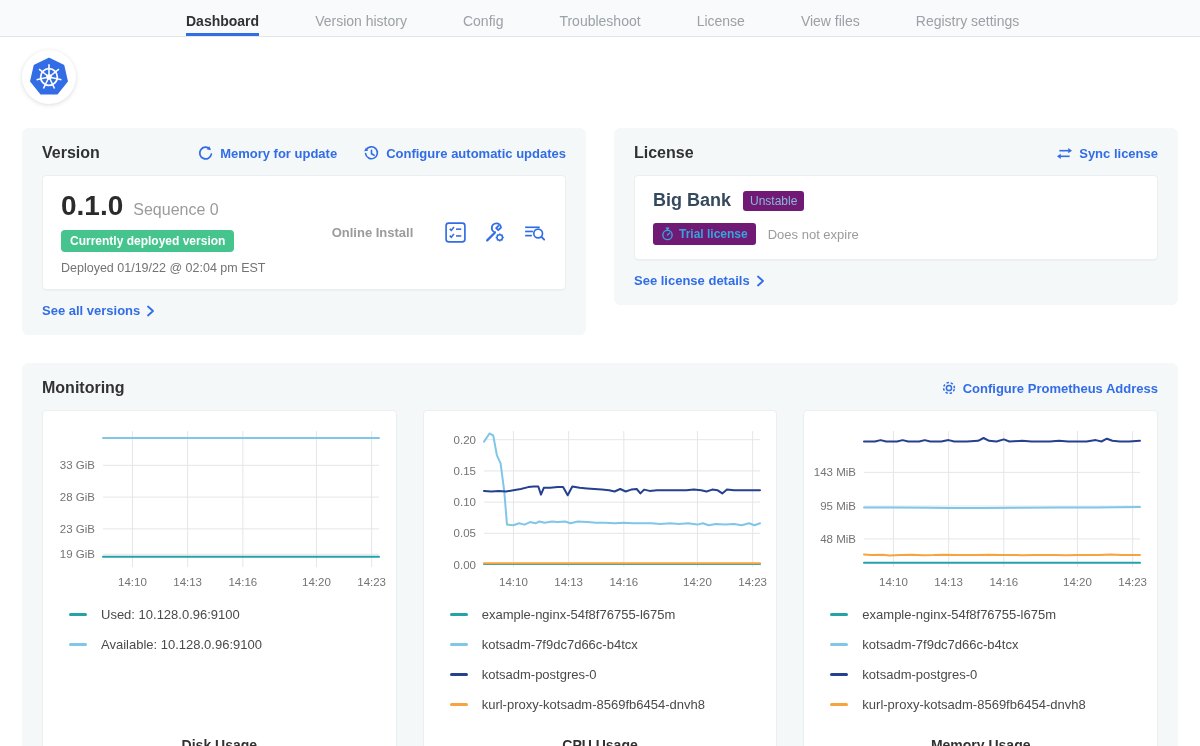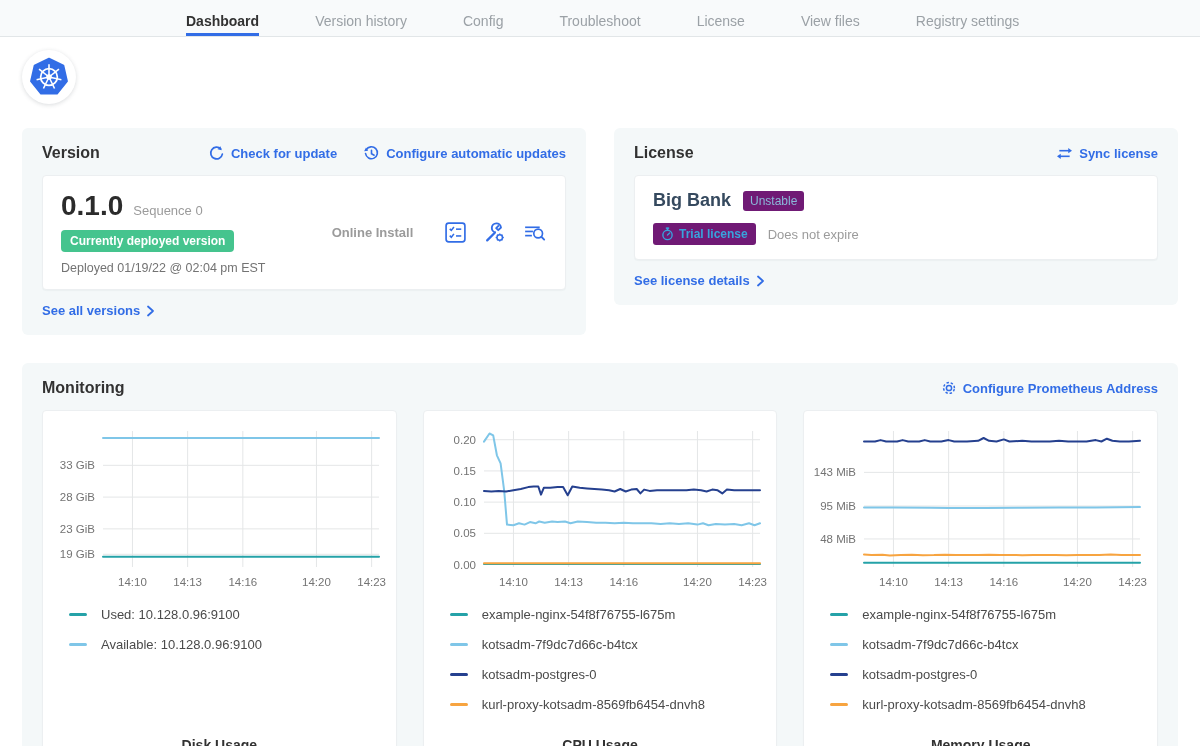--- a/index.html
+++ b/index.html
@@ -34,21 +34,21 @@
   .card-head{display:flex;align-items:center;justify-content:space-between;margin-bottom:13px;}
   .card-head h2{font-size:16px;margin:0;font-weight:bold;color:#323232;}
   .head-links{display:flex;gap:26px;}
   .inner-box{background:#fff;border-radius:4px;border:1px solid #eceff1;
     box-shadow:0 1px 1px rgba(60,70,80,.04);padding:14px 18px;}
   
   .version-box{display:flex;align-items:center;}
   .ver-left{flex:0 0 240px;}
   .ver-num-row{display:flex;align-items:baseline;gap:10px;}
   .ver-num{font-size:28px;font-weight:bold;color:#2b2b2b;}
-  .seq{font-size:13px;color:#9b9b9b;}
+  .seq{font-size:16px;color:#9b9b9b;}
   .deployed-badge{display:inline-block;margin-top:8px;background:#45c48e;color:#fff;
     font-size:12px;font-weight:bold;padding:4px 9px;border-radius:4px;}
   .deployed-at{margin-top:9px;font-size:12.5px;color:#737373;}
   .ver-mid{flex:1;text-align:center;color:#9b9b9b;font-weight:bold;font-size:13px;}
   .ver-icons{flex:0 0 auto;display:flex;gap:16px;align-items:center;}
   .icon-btn{background:none;border:none;padding:0;cursor:pointer;display:flex;}
   .see-link{margin-top:13px;display:inline-flex;}
   
   .lic-name-row{display:flex;align-items:center;gap:12px;}
   .lic-name{font-size:18px;font-weight:bold;color:#35495e;}
@@ -110,21 +110,21 @@
 
     <section class="card half">
       <div class="card-head">
         <h2>Version</h2>
         <div class="head-links">
           <a class="blue-link">
             <svg class="ic" width="17" height="17" viewBox="0 0 18 18">
               <path d="M13.6 4.2 A6.2 6.2 0 1 0 15.2 9.6" fill="none" stroke="#326de6" stroke-width="1.8" stroke-linecap="round"></path>
               <polygon points="13.2,1.2 14.4,5.6 10.2,4.4" fill="#326de6"></polygon>
             </svg>
-            <span>Check for update</span>
+            <span>Memory for update</span>
           </a>
           <a class="blue-link">
             <svg class="ic" width="17" height="17" viewBox="0 0 18 18">
               <path d="M3.4 5.2 A6.3 6.3 0 1 1 2.7 9" fill="none" stroke="#326de6" stroke-width="1.7" stroke-linecap="round"></path>
               <polygon points="1.2,6.6 5.4,6.2 3.2,2.6" fill="#326de6"></polygon>
               <path d="M9 5.6 V9.2 L11.8 10.8" fill="none" stroke="#326de6" stroke-width="1.7" stroke-linecap="round"></path>
             </svg>
             <span>Configure automatic updates</span>
           </a>
         </div>

